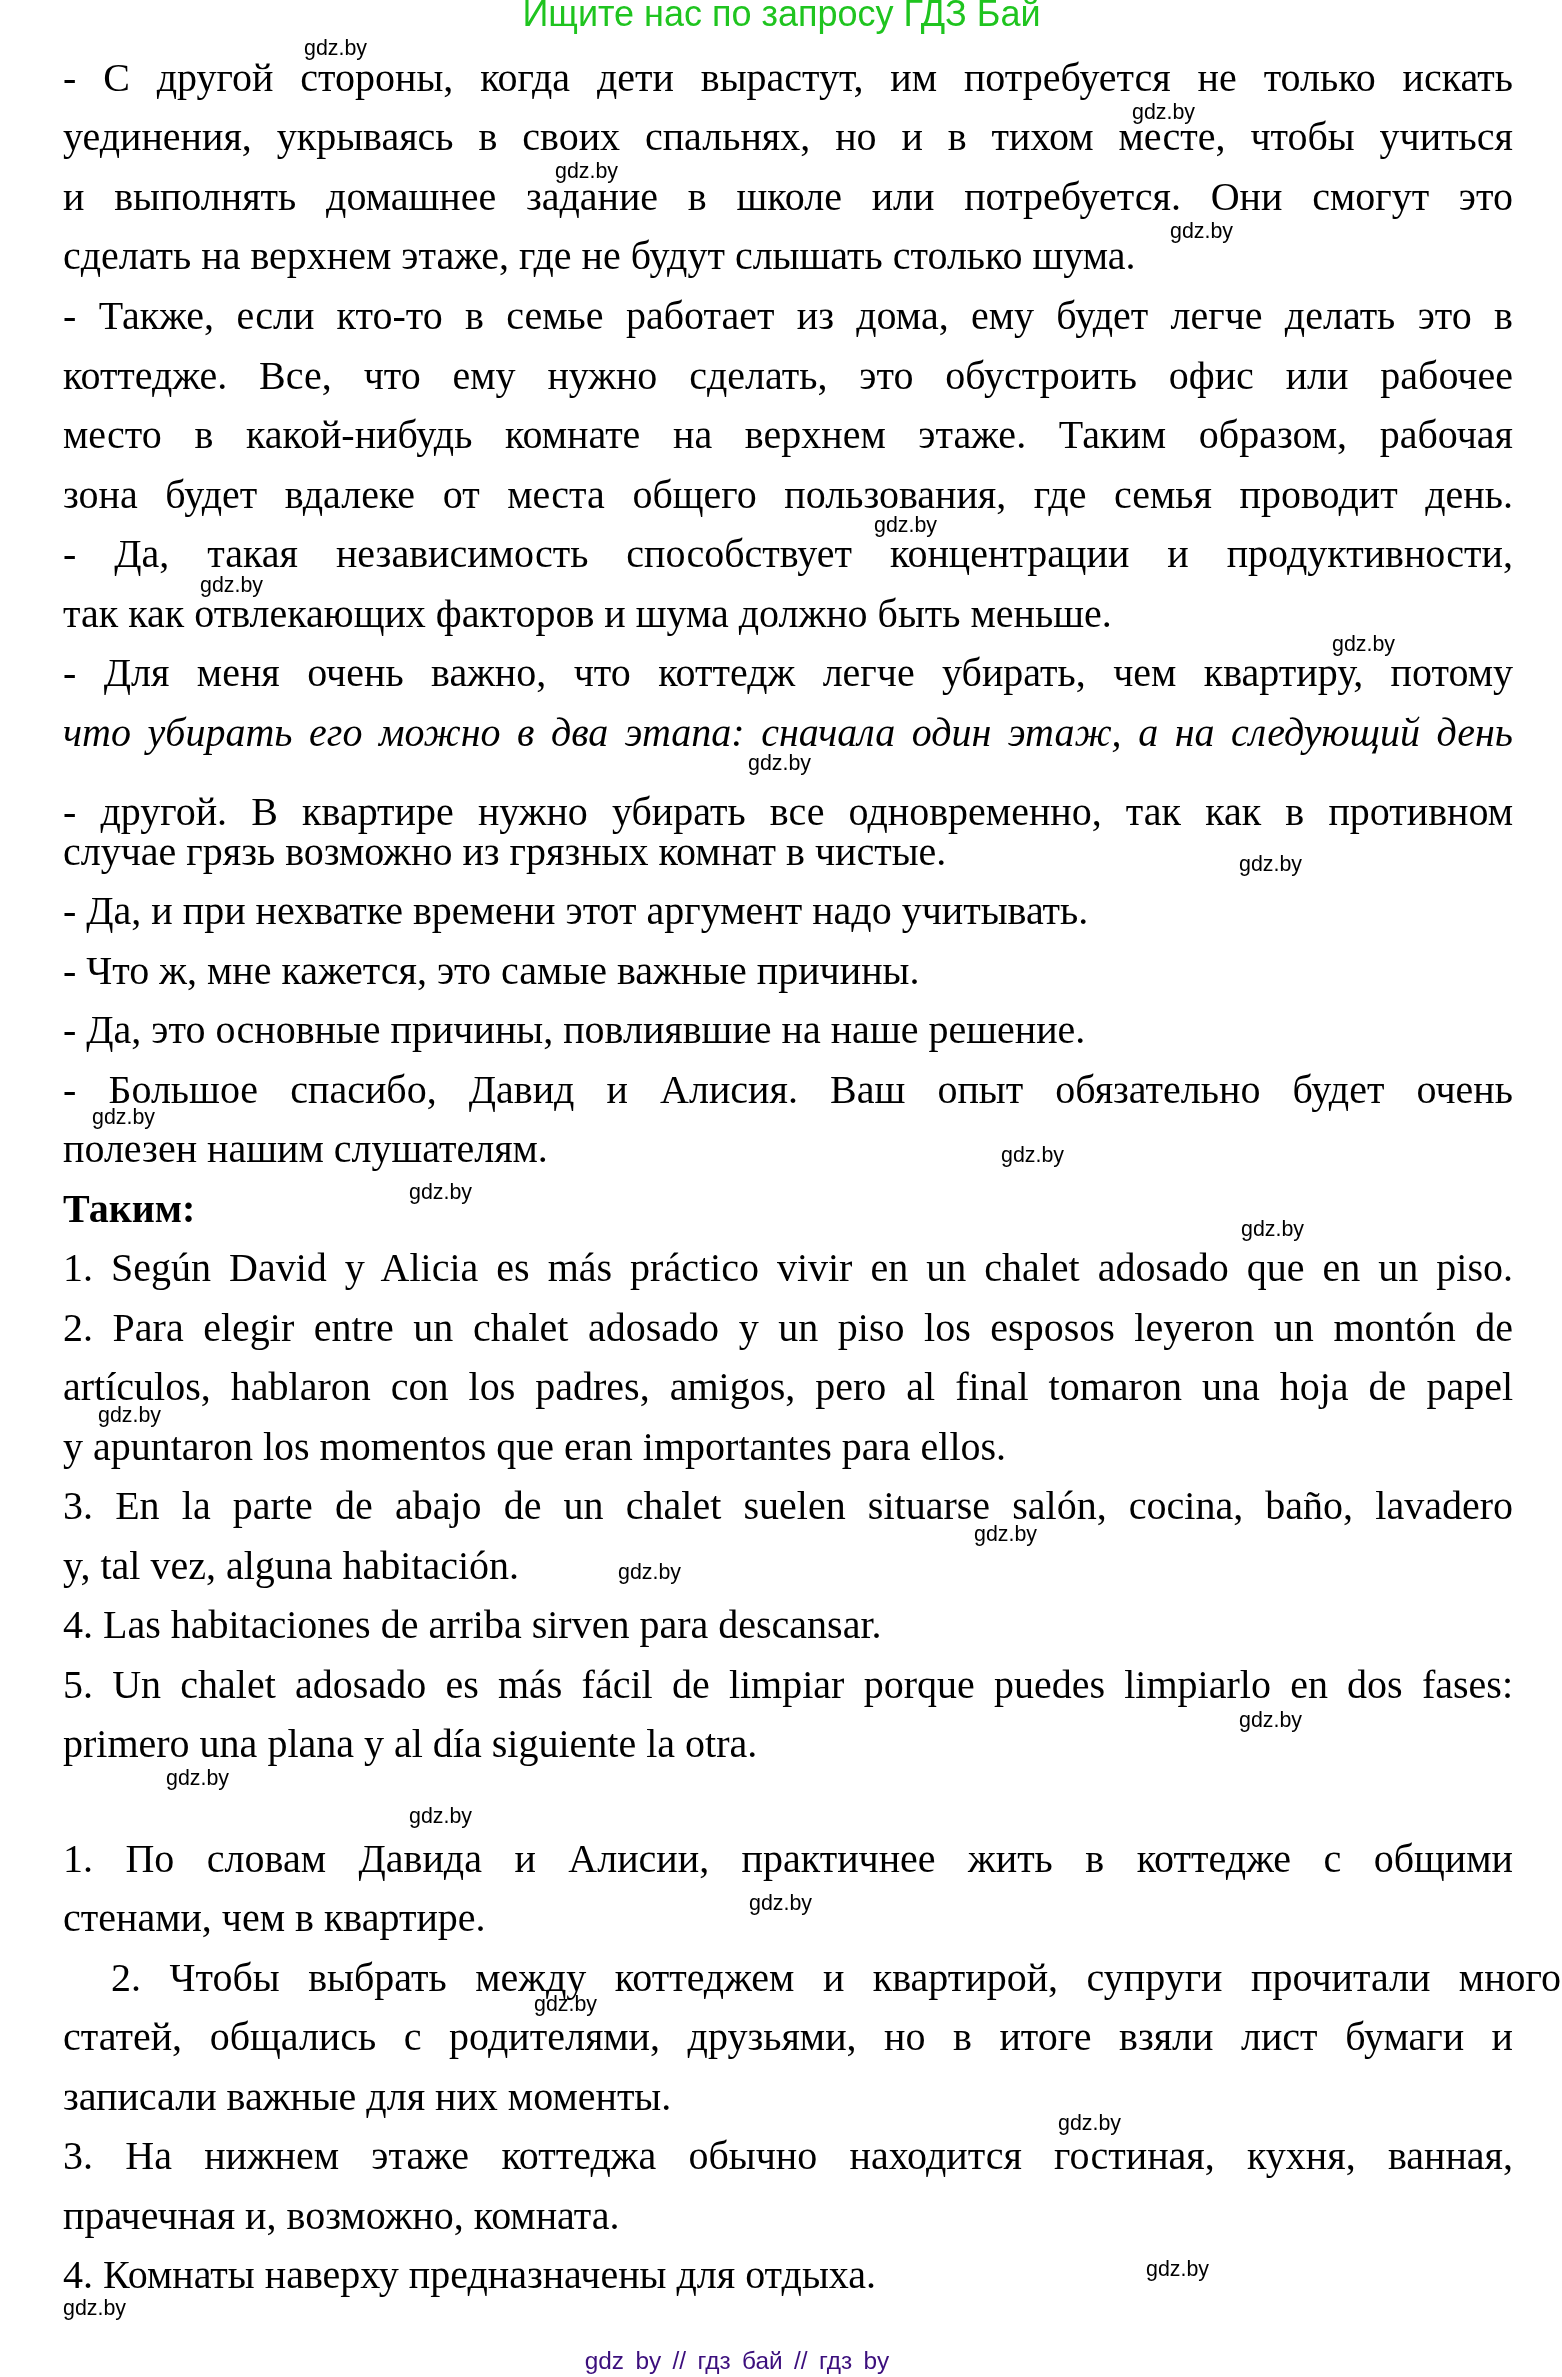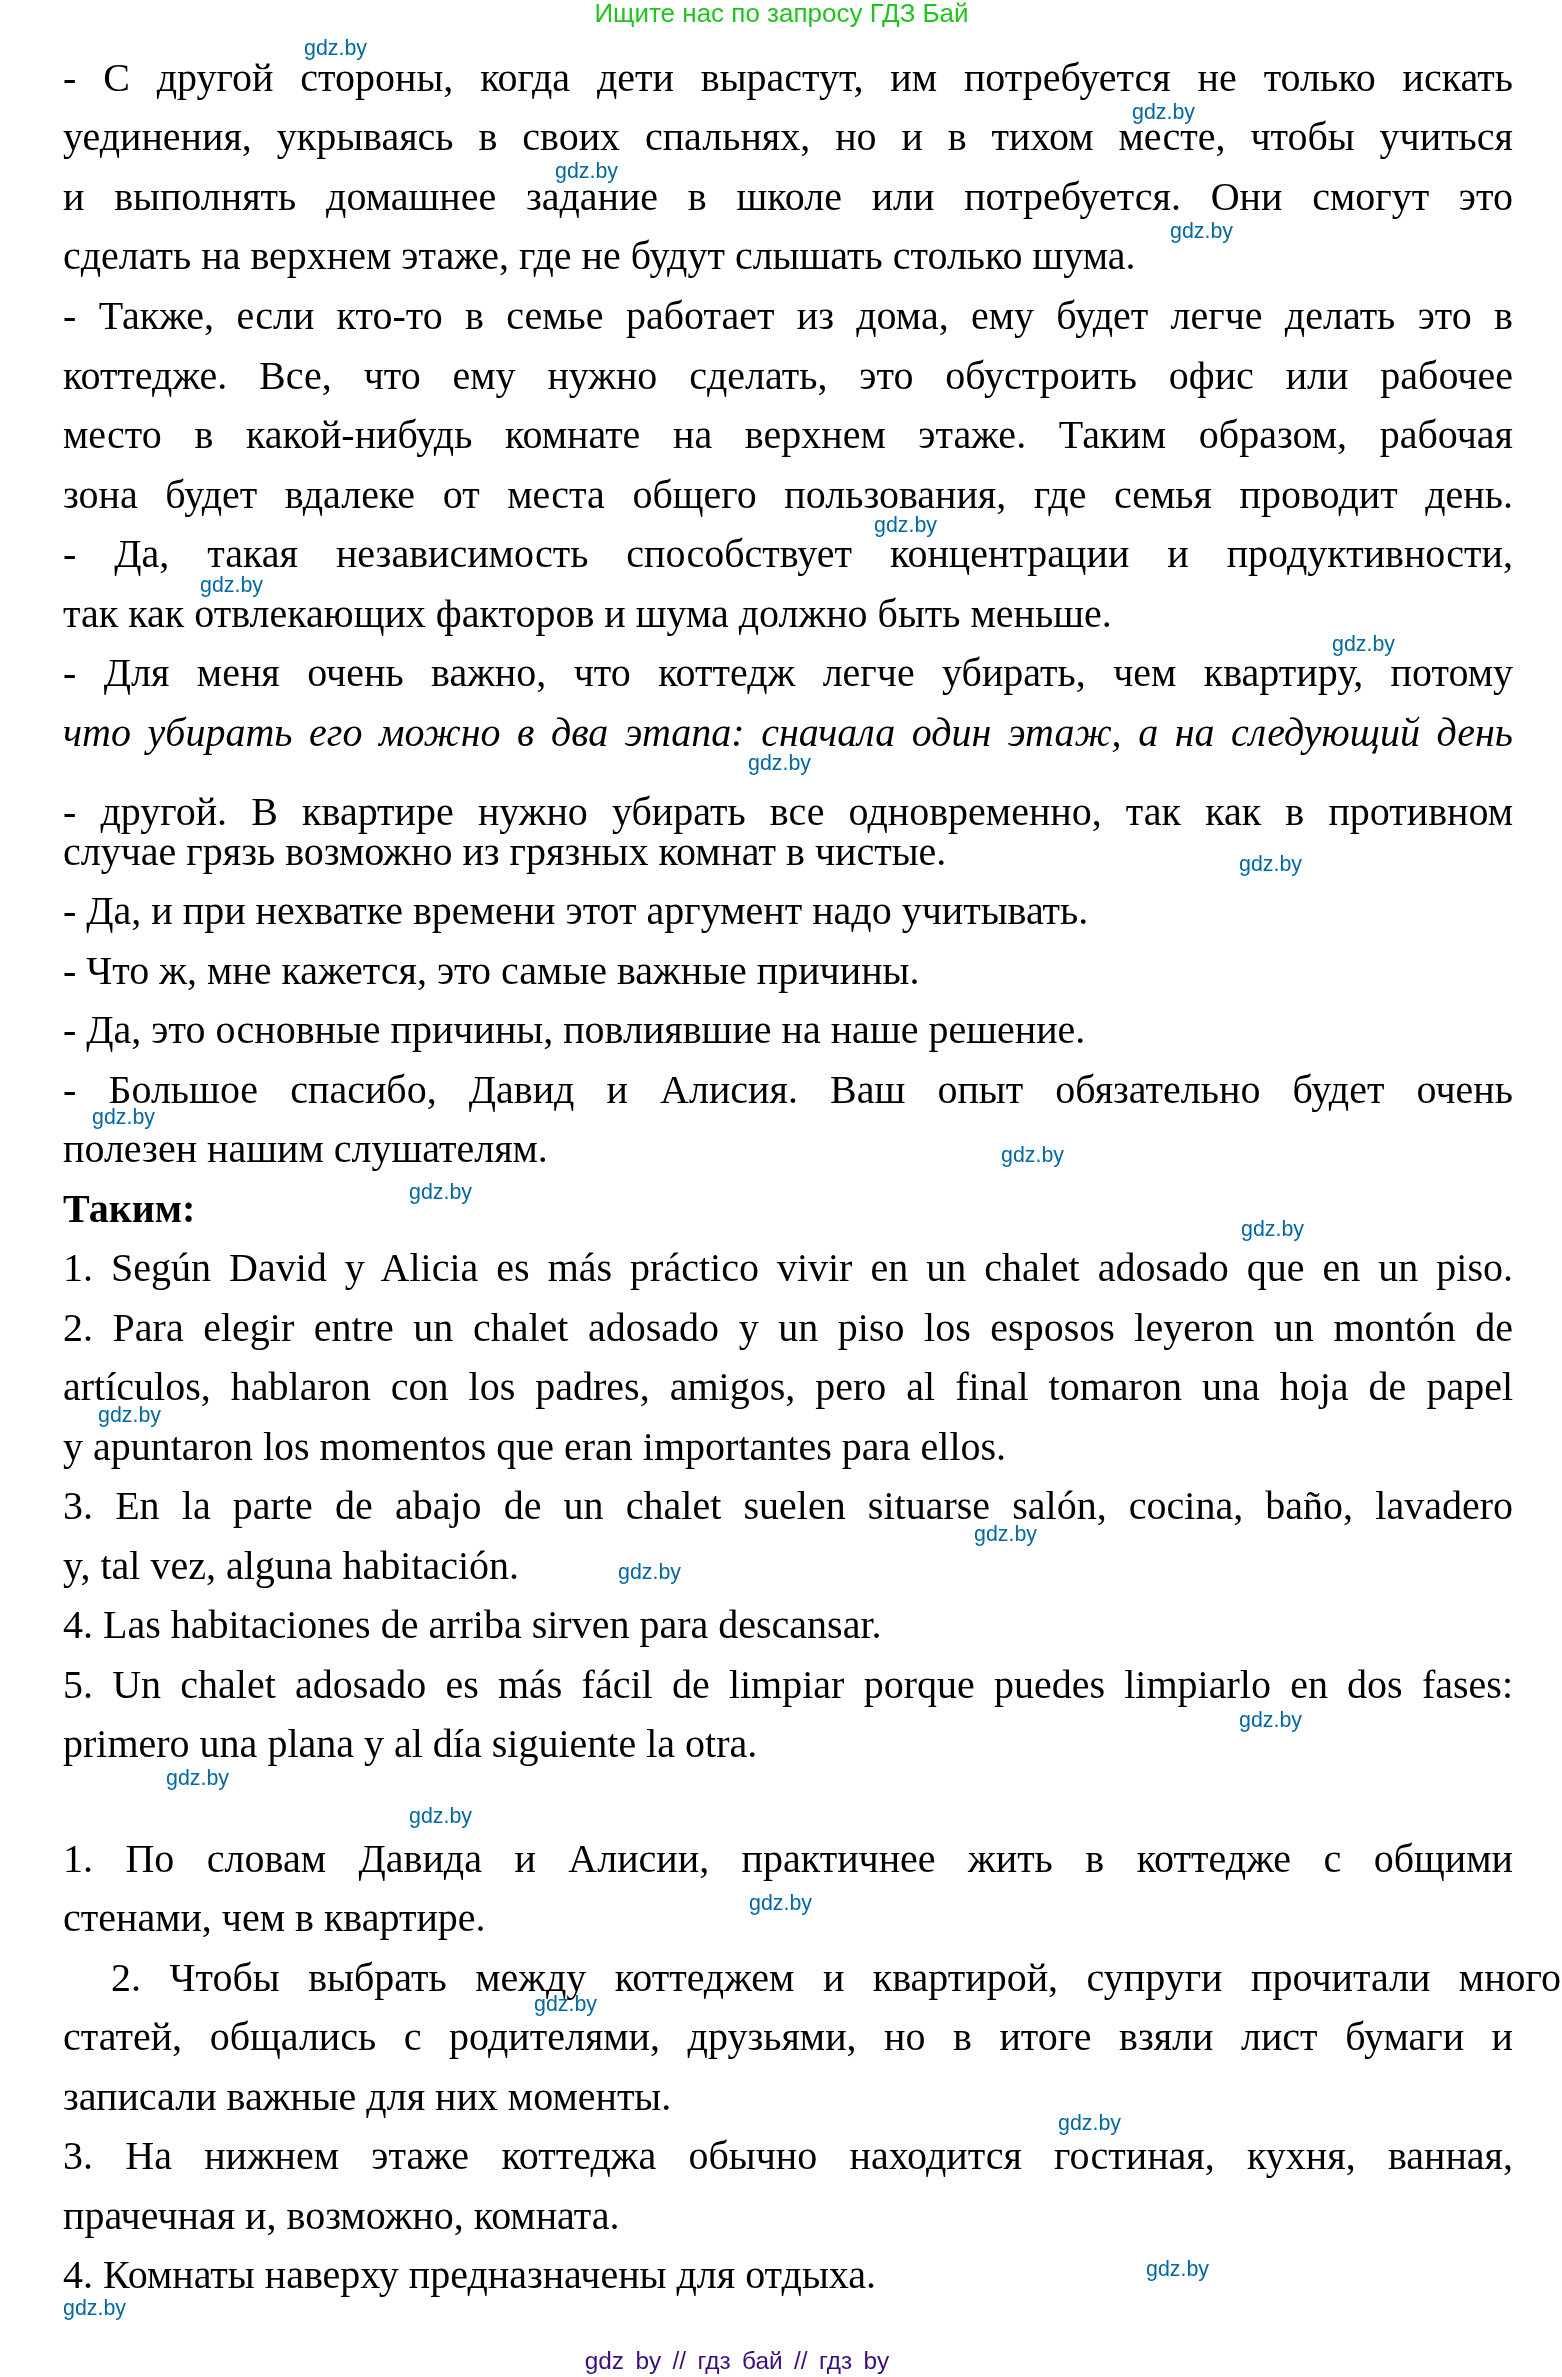--- a/index.html
+++ b/index.html
@@ -1,31 +1,31 @@
 <!DOCTYPE html>
 <html style="font-size:12.2px"><head>
 <meta charset="utf-8">
 <style>
   html, body { margin: 0; padding: 0; background: #ffffff; }
   body { width: 1563px; height: 2377px; position: relative; overflow: hidden; }
   .top-banner {
     position: absolute; left: 0; top: 0; width: 1563px; text-align: center;
-    font-family: "Liberation Sans", sans-serif; font-size: 26px; color: #1fc41f;
+    font-family: "Liberation Sans", sans-serif; font-size: 36px; color: #1fc41f;
     line-height: 27.5px;
   }
   .line {
     position: absolute; left: 63px; width: 1450px;
     font-family: "Liberation Serif", serif; font-size: 40px; color: #000;
     line-height: 46px; white-space: nowrap;
   }
   .justify { text-align: justify; text-align-last: justify; }
   .bold { font-weight: bold; }
   .wm {
     position: absolute; font-family: "Liberation Sans", sans-serif;
-    font-size: 21.4px; color: #0369a1; line-height: 23px;
+    font-size: 21.4px; color: #000000; line-height: 23px;
   }
   .footer {
     position: absolute; left: 0; top: 2347px; width: 1474px; text-align: center;
     font-family: "Liberation Sans", sans-serif; font-size: 24.4px; color: #3c0f7d;
     word-spacing: 4.6px;
   }
 </style>
 </head>
 <body>
 

